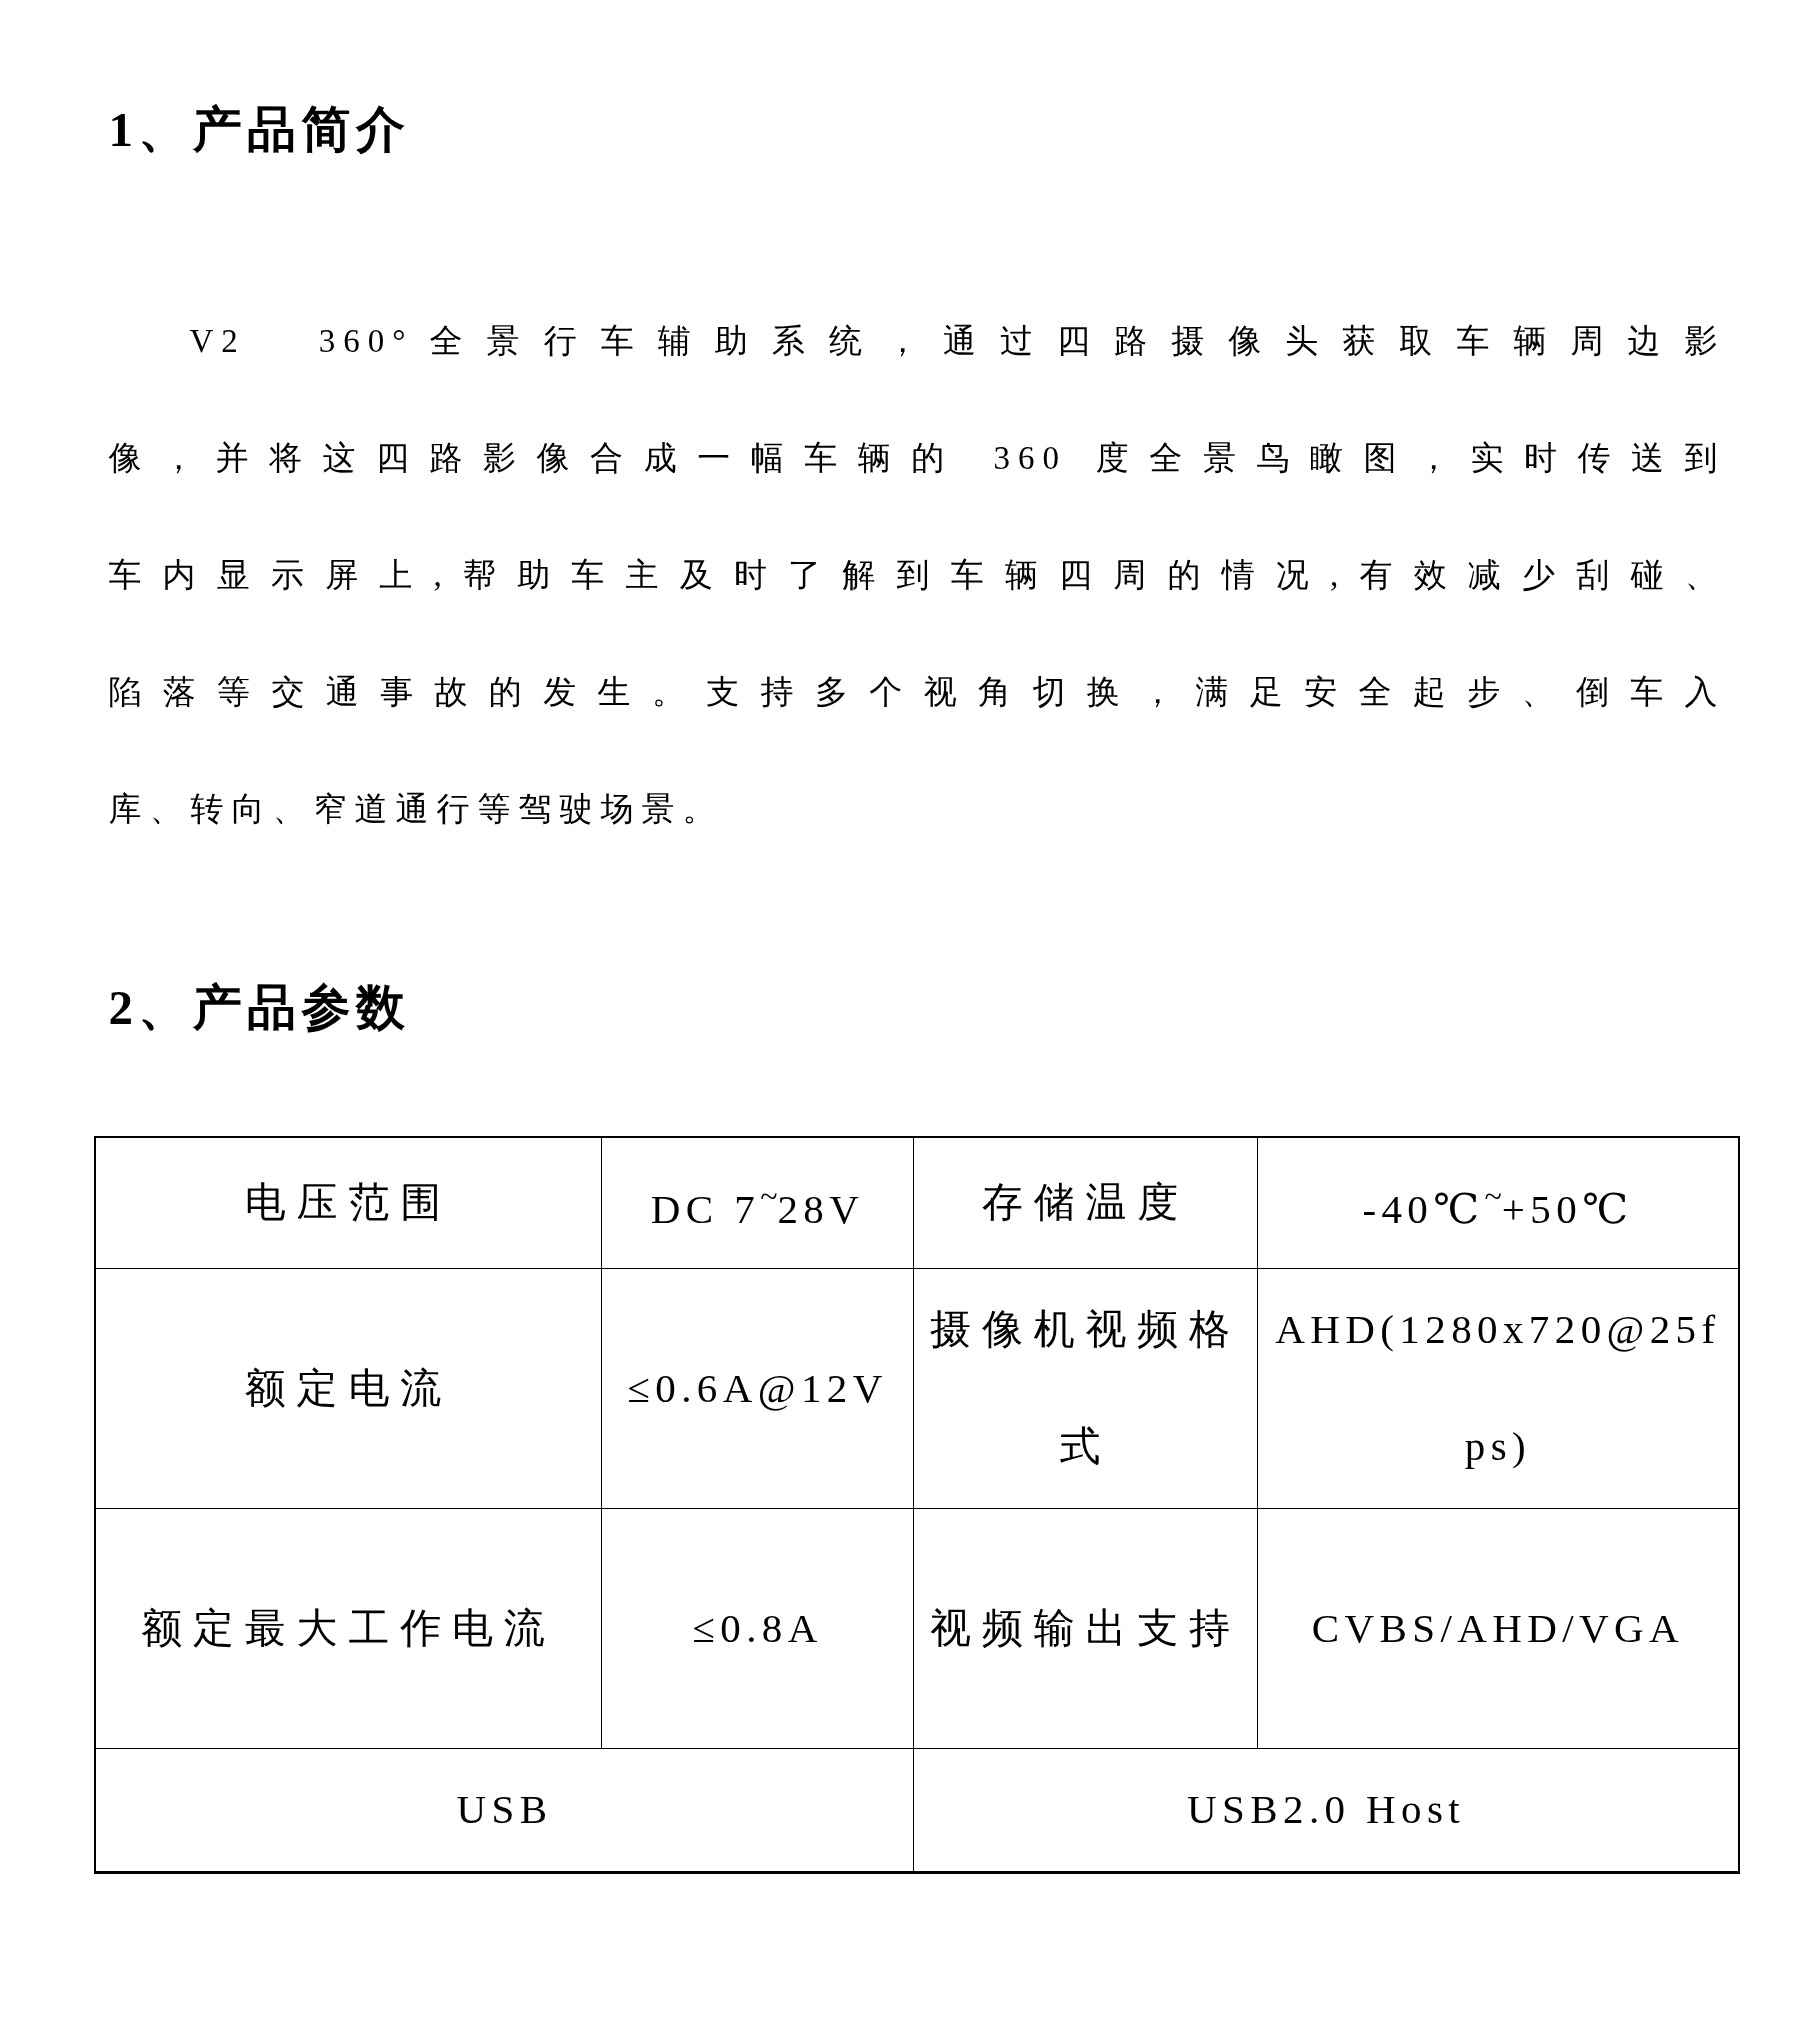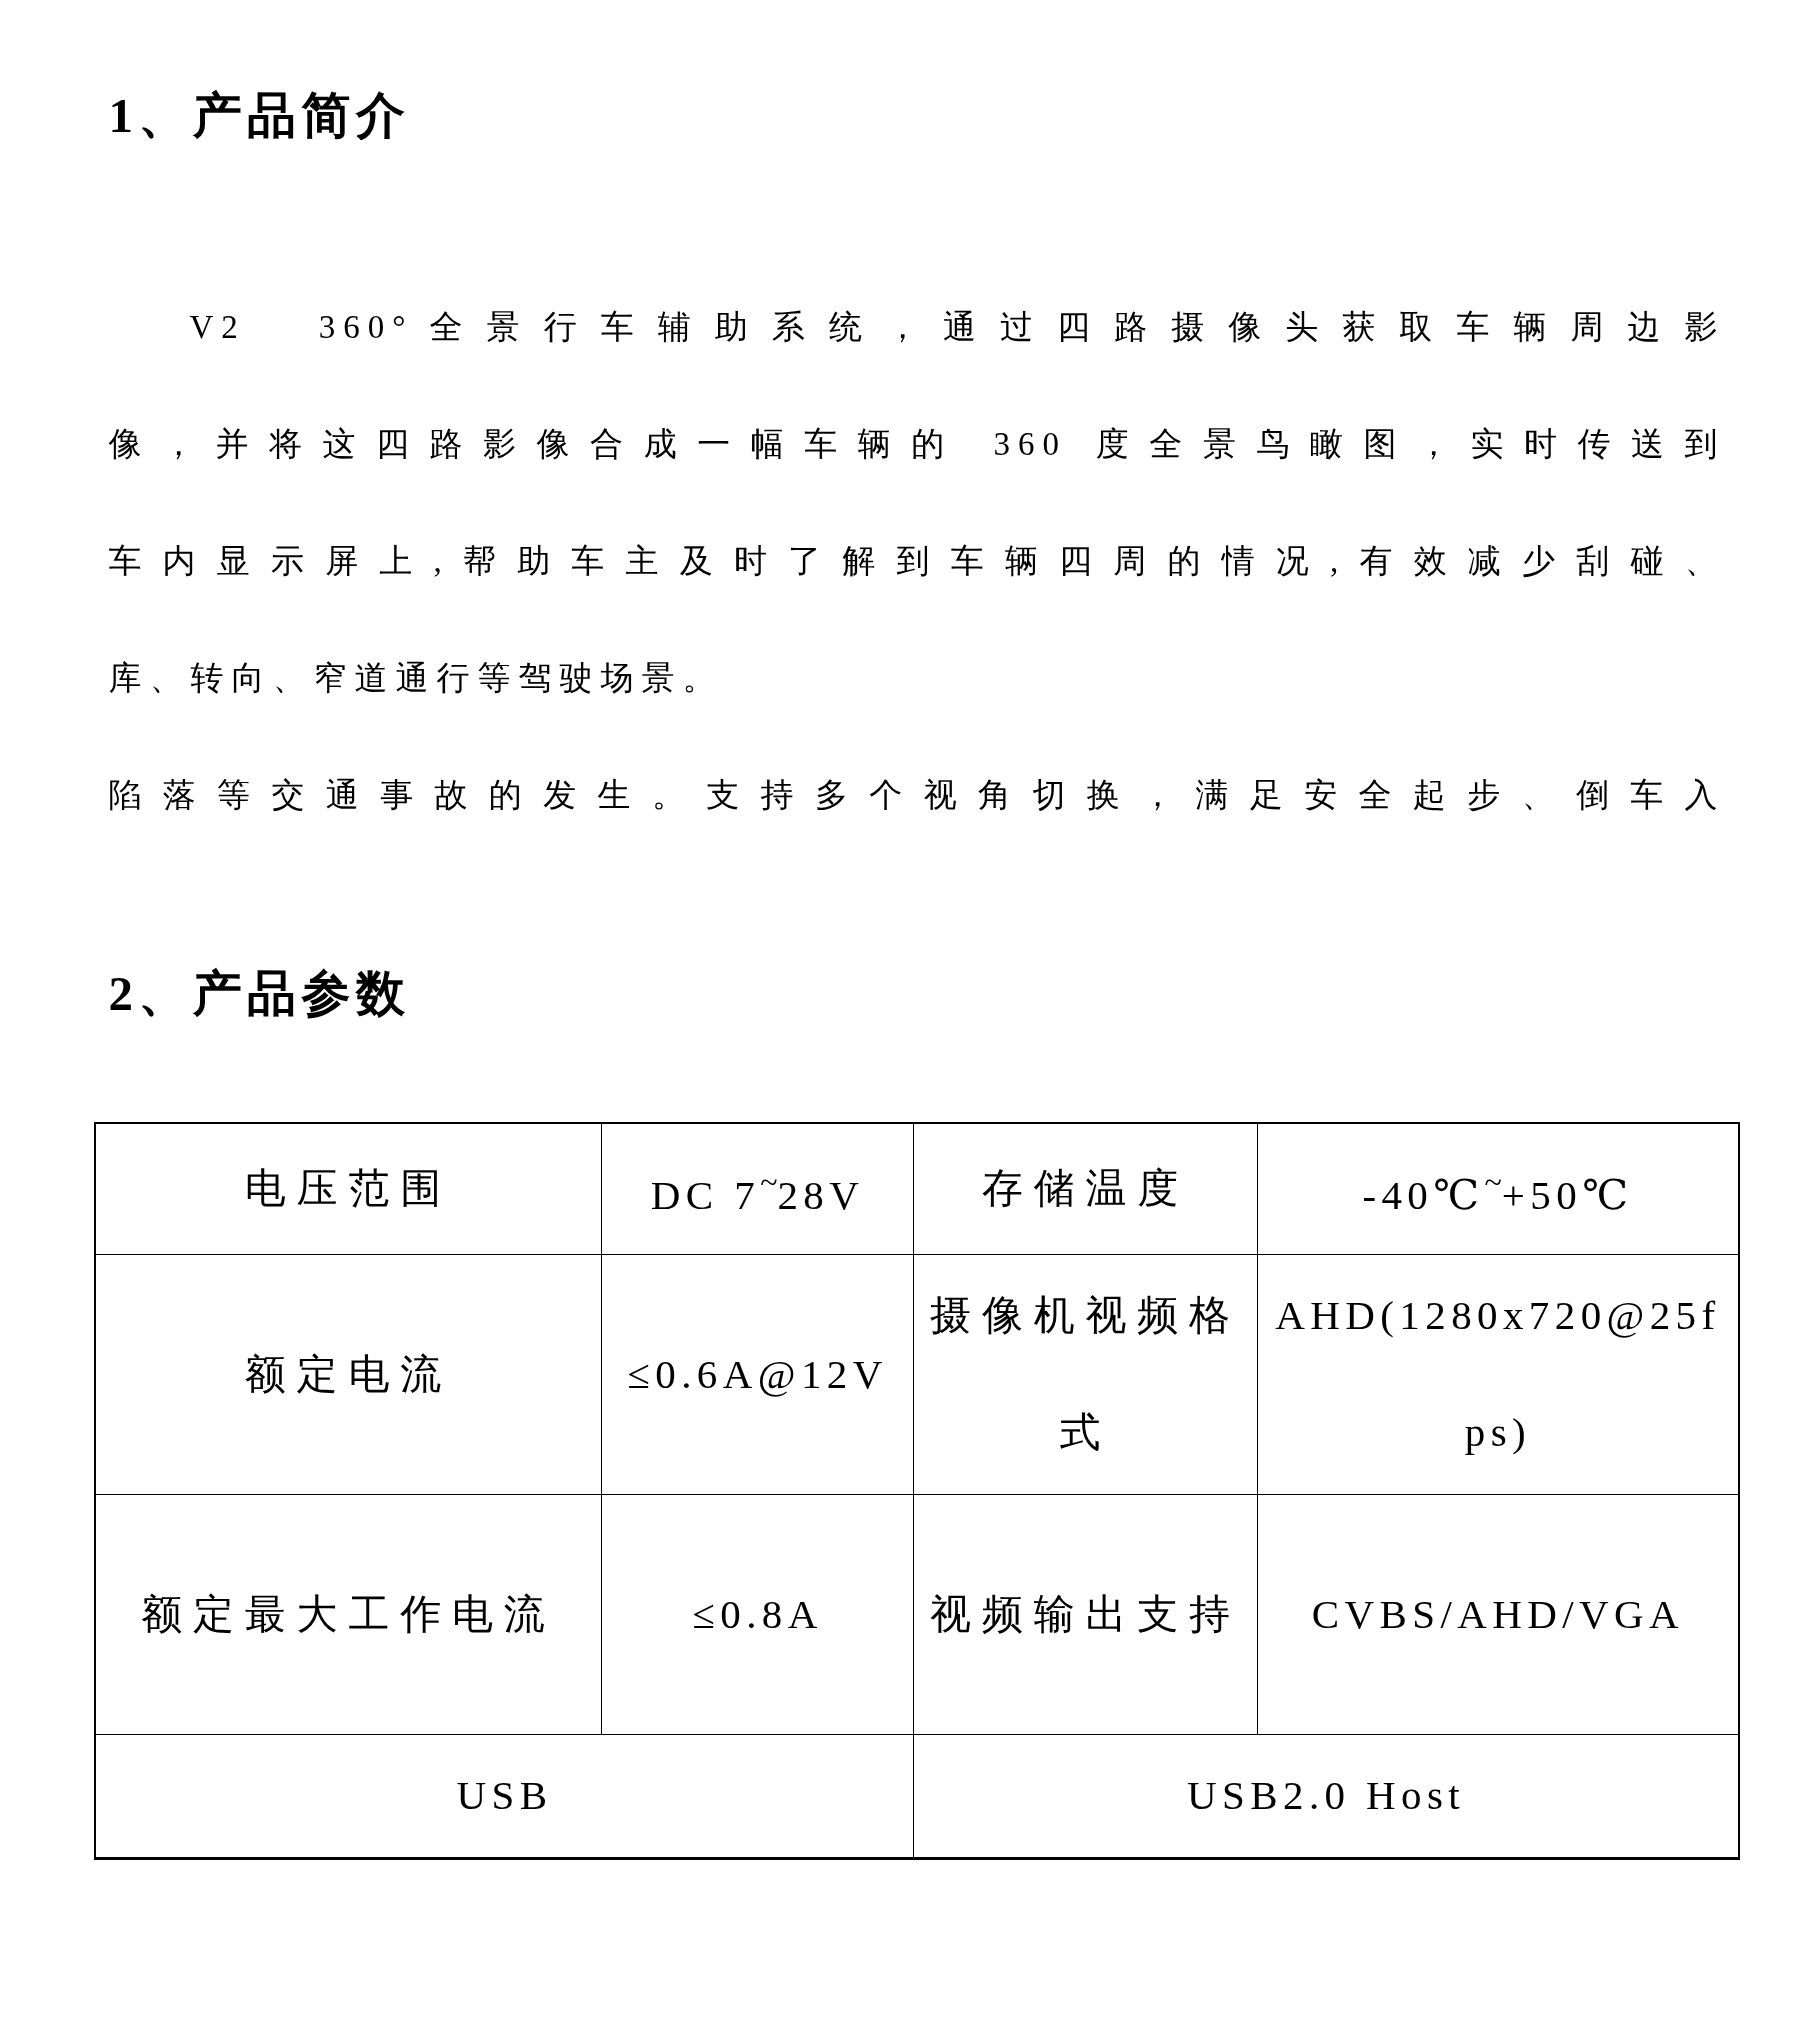--- a/index.html
+++ b/index.html
@@ -20,21 +20,21 @@
     width: 1646px;
   }
   .heading {
     font-size: 49px;
     font-weight: bold;
     letter-spacing: 5.4px;
     line-height: 63px;
     margin: 0 0 0 14.4px;
     white-space: nowrap;
   }
-  .h1 { padding-top: 84px; }
+  .h1 { padding-top: 54px; margin-top: 44px; }
   .h2 { margin-top: 108px; }
   .paragraph {
     margin: 122px 14.4px 0 14.4px;
   }
   .para-line {
     font-size: 33px;
     line-height: 117px;
     letter-spacing: 8px;
     text-align: justify;
     text-align-last: justify;
@@ -73,22 +73,22 @@
 <body>
 
 <div class="container">
 
   <div class="heading h1">1、产品简介</div>
 
   <div class="paragraph">
     <div class="para-line first">V2　360°全景行车辅助系统，通过四路摄像头获取车辆周边影</div>
     <div class="para-line">像，并将这四路影像合成一幅车辆的 360 度全景鸟瞰图，实时传送到</div>
     <div class="para-line">车内显示屏上,帮助车主及时了解到车辆四周的情况,有效减少刮碰、</div>
+    <div class="para-line">陷落等交通事故的发生。支持多个视角切换，满足安全起步、倒车入</div>
     <div class="para-line last">库、转向、窄道通行等驾驶场景。</div>
-    <div class="para-line">陷落等交通事故的发生。支持多个视角切换，满足安全起步、倒车入</div>
   </div>
 
   <div class="heading h2">2、产品参数</div>
 
   <table class="specs">
     <colgroup>
       <col style="width:30.8%">
       <col style="width:19.0%">
       <col style="width:20.9%">
       <col style="width:29.3%">

